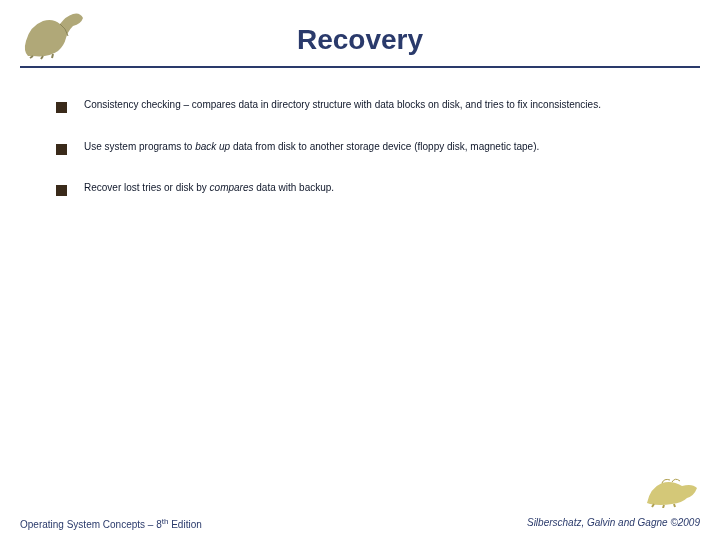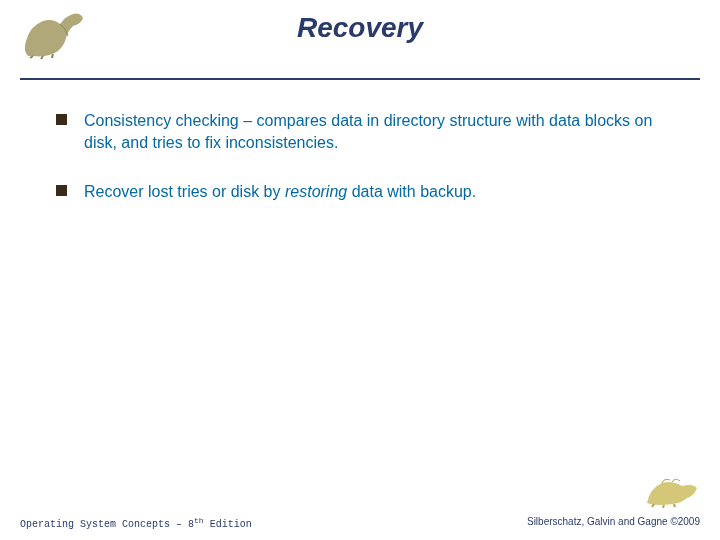--- a/index.html
+++ b/index.html
@@ -6,24 +6,23 @@
   body {
     width: 720px;
     height: 540px;
     background: #fff;
     font-family: Arial, Helvetica, sans-serif;
     position: relative;
     overflow: hidden;
   }
   .header {
     position: relative;
-    height: 80px;
-    padding-top: 12px;
+    height: 68px;
+    padding-top: 24px;
     text-align: center;
-    font-style: italic;
   }
   .title {
     font-size: 28px;
     font-weight: bold;
     color: #2a3a6b;
     display: inline-block;
   }
   .rule {
     position: absolute;
     left: 20px;
@@ -46,48 +45,48 @@
     width: 60px;
     height: 40px;
   }
   .content {
     padding: 30px 40px 0 56px;
   }
   .bullet-item {
     position: relative;
     padding-left: 28px;
     margin-bottom: 28px;
-    font-size: 16px;
+    font-size: 10px;
     line-height: 1.35;
-    color: #0369a1;
+    color: #0f172a;
   }
   .bullet-item::before {
     content: "";
     position: absolute;
     left: 0;
     top: 4px;
     width: 11px;
     height: 11px;
     background: #3a2a1a;
   }
   .footer {
     position: absolute;
     left: 0;
     right: 0;
     bottom: 10px;
     padding: 0 20px;
     font-size: 10px;
   }
   .footer-left {
     color: #2a3a6b;
-    font-family: Liberation Mono, monospace;
   }
   .footer-right {
     float: right;
     color: #2a3a6b;
+    font-style: italic;
   }
   .sup { font-size: 8px; vertical-align: super; }
   em.italic { font-style: italic; }
 </style>
 </head>
 <body>
 
 <div class="header">
   <svg class="dino-top" viewBox="0 0 70 54">
     <path d="M10 50 Q5 45 8 35 Q12 20 25 15 Q35 12 42 18 Q48 10 55 8 Q62 6 65 12 Q63 18 55 20 Q50 25 48 32 Q46 40 40 45 Q30 52 15 50 Z" fill="#b0a878"></path>
@@ -96,21 +95,24 @@
   </svg>
   <span class="title">Recovery</span>
   <div class="rule"></div>
 </div>
 
 <div class="content">
   <div class="bullet-item">
     <span>Consistency checking – compares data in directory structure with data blocks on disk, and tries to fix inconsistencies.</span>
   </div>
   <div class="bullet-item">
-    <span>Recover lost tries or disk by </span><em class="italic">restoring</em><span> data with backup.</span>
+    <span>Use system programs to </span><em class="italic">back up</em><span> data from disk to another storage device (floppy disk, magnetic tape).</span>
+  </div>
+  <div class="bullet-item">
+    <span>Recover lost tries or disk by </span><em class="italic">compares</em><span> data with backup.</span>
   </div>
 </div>
 
 <svg class="dino-bottom" viewBox="0 0 60 40">
   <path d="M5 35 Q8 20 20 15 Q30 12 40 18 Q50 15 55 20 Q52 28 45 30 Q40 35 30 36 Q18 38 8 36 Z" fill="#d4c878"></path>
   <path d="M20 15 Q22 10 28 12 M30 14 Q33 9 38 13" stroke="#b0a050" stroke-width="1" fill="none"></path>
   <path d="M12 36 L10 39 M22 37 L21 40 M32 36 L33 39" stroke="#b0a050" stroke-width="2"></path>
 </svg>
 
 <div class="footer">

